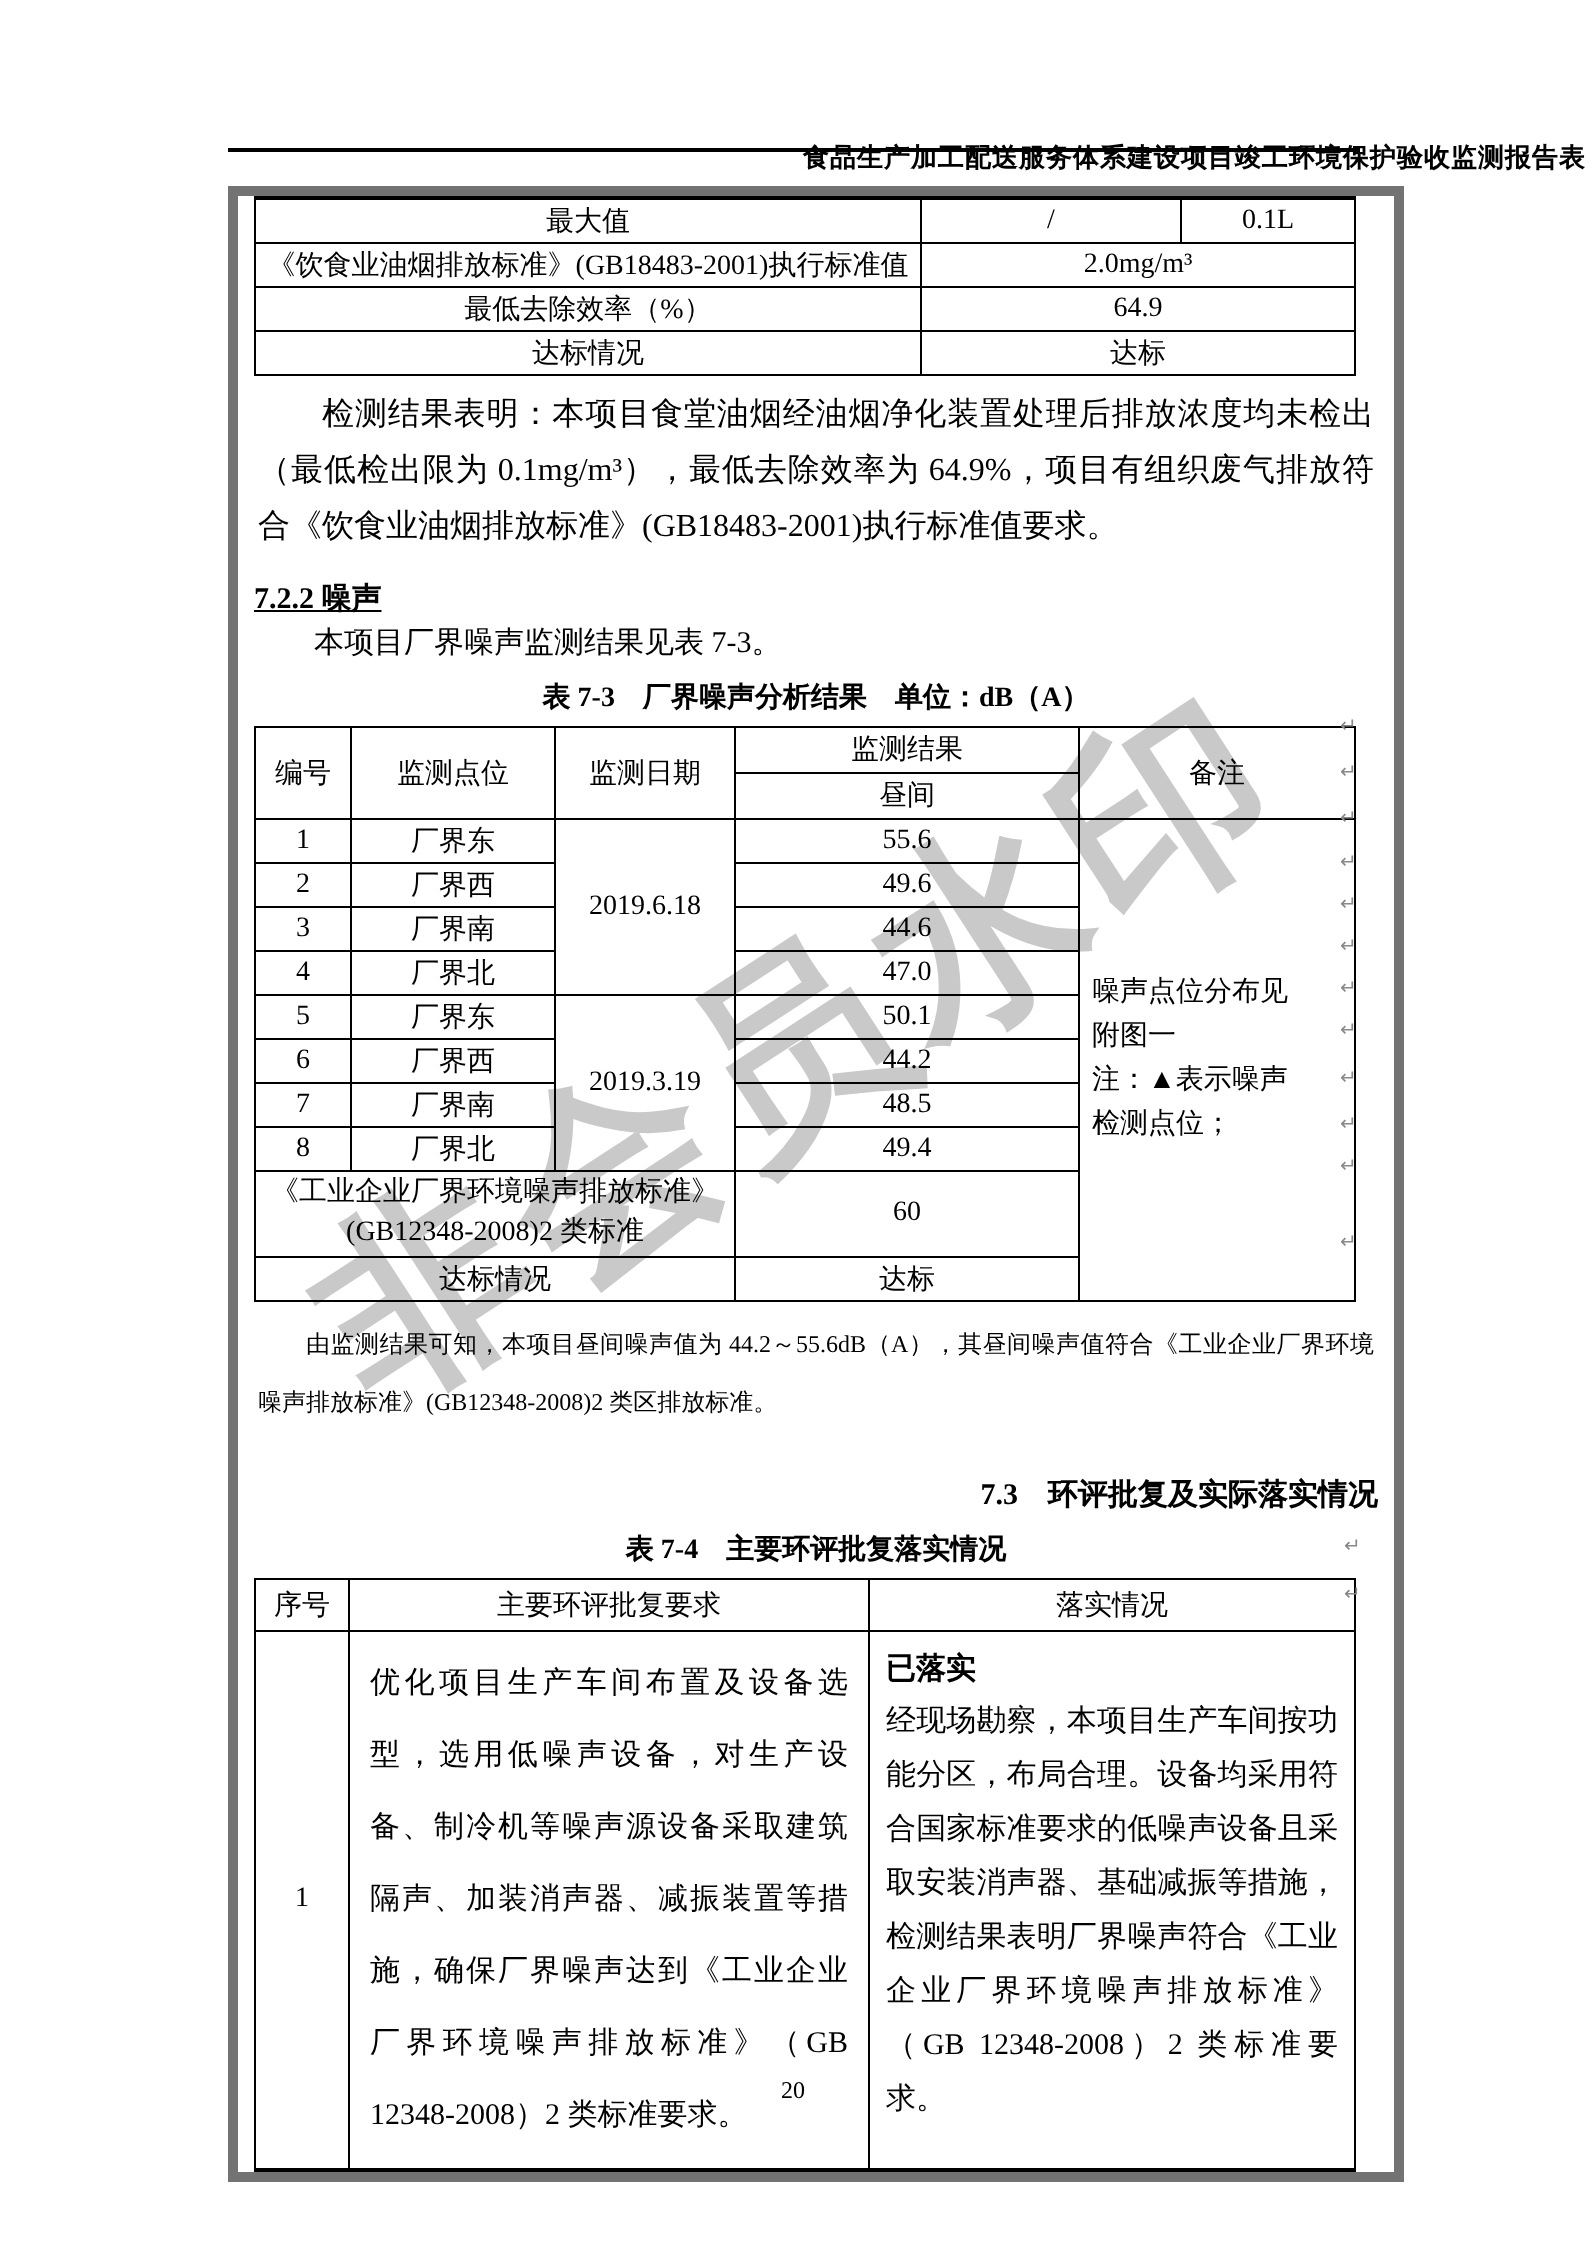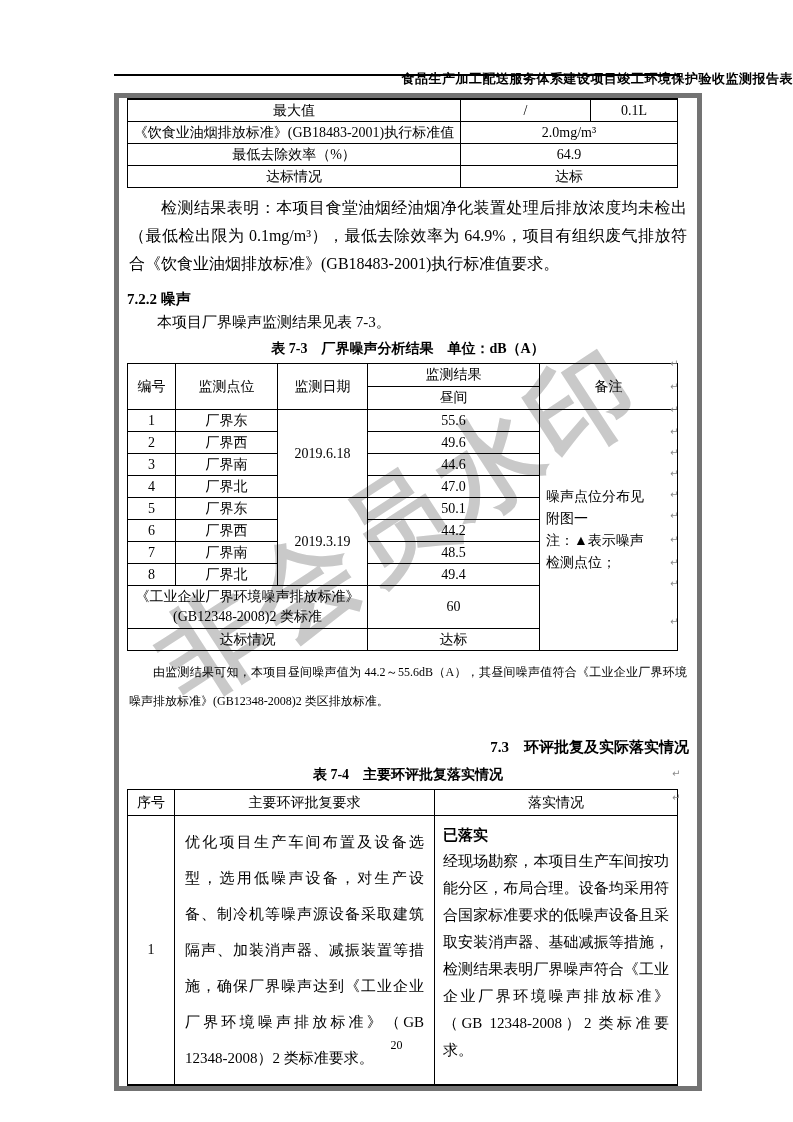--- a/index.html
+++ b/index.html
@@ -30,21 +30,21 @@
     border:5px solid #737373;box-sizing:border-box;padding:0 8px;background:transparent;
   }
   table{border-collapse:collapse;table-layout:fixed;width:550px;}
   td{border:1px solid #000;text-align:center;vertical-align:middle;
      font-size:14px;padding:0 2px;overflow:hidden;}
   
   .smoke-table{border-top:2px solid #000;}
   .smoke-table td{height:21px;}
   
   .para{font-size:16px;line-height:28px;text-align:justify;text-indent:2em;margin:6px 2px 0;}
-  .h2{font-size:15px;font-weight:bold;margin:12px 0 0;}
+  .h2{font-size:15px;font-weight:bold;margin:12px 0 0;text-decoration:underline;}
   .intro{font-size:15px;line-height:19px;text-indent:2em;margin:4px 0 0;}
   .tbl-title{font-size:14px;font-weight:bold;text-align:center;margin:8px 0 5px;}
   
   .noise-table td{height:21px;}
   .noise-table .hrow td{height:22px;}
   .noise-table .note-cell{text-align:left;vertical-align:middle;padding-left:6px;}
   .noise-table .note-cell div{width:104px;line-height:22px;}
   .noise-table .std-cell{height:42px;line-height:20px;}
   
   .conclusion{font-size:12px;line-height:29px;text-align:justify;text-indent:2em;margin:7px 2px 0;}

